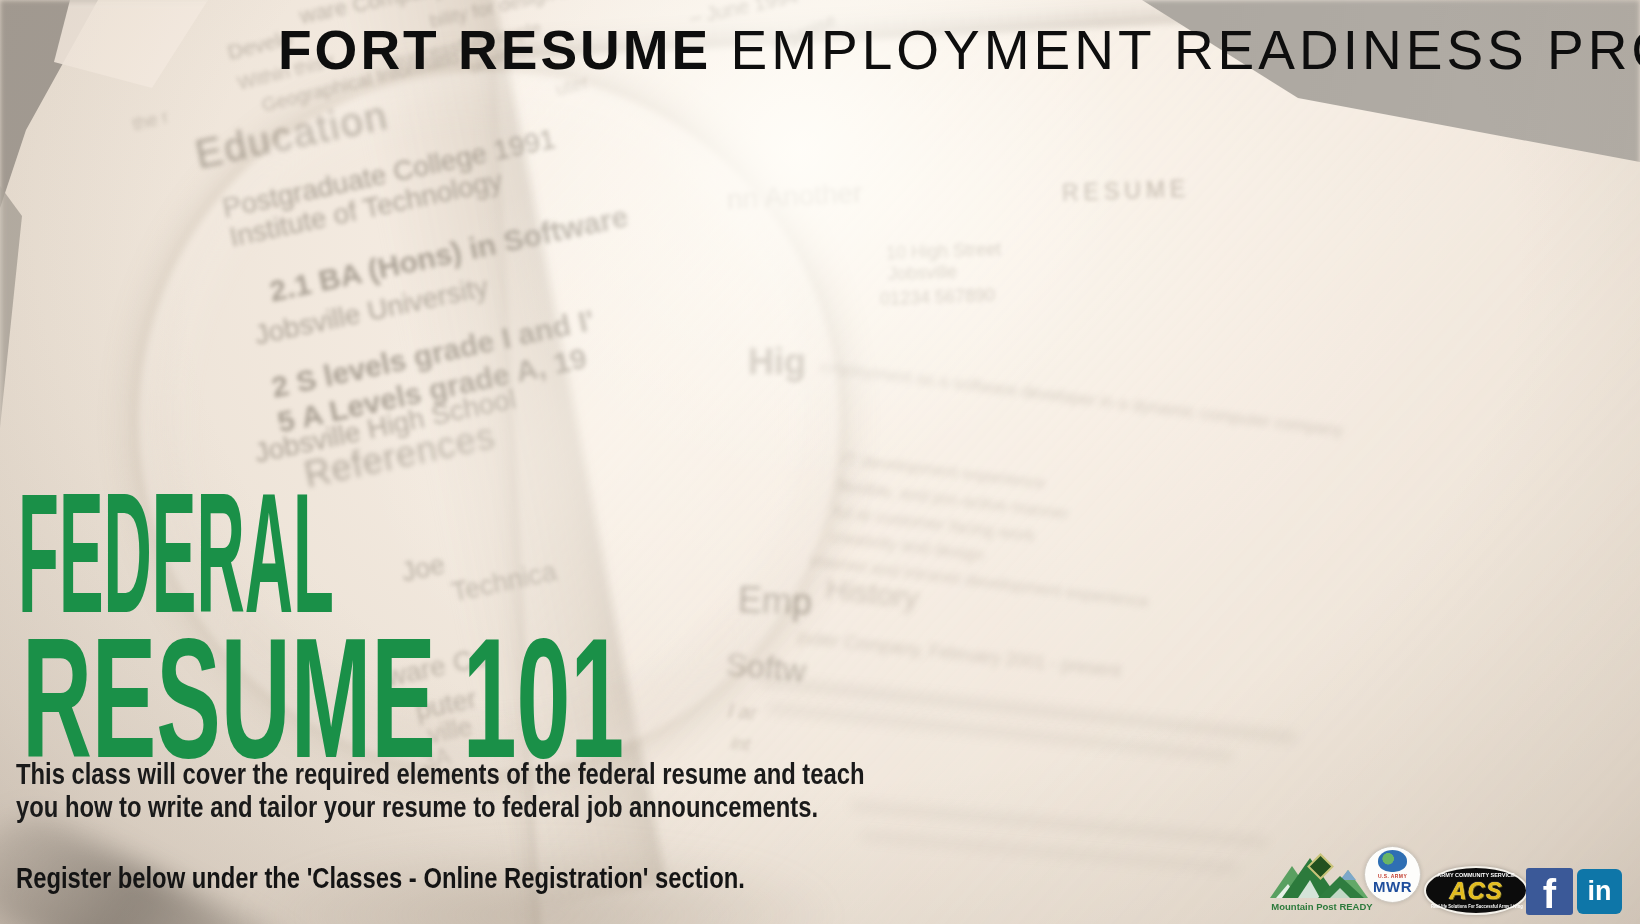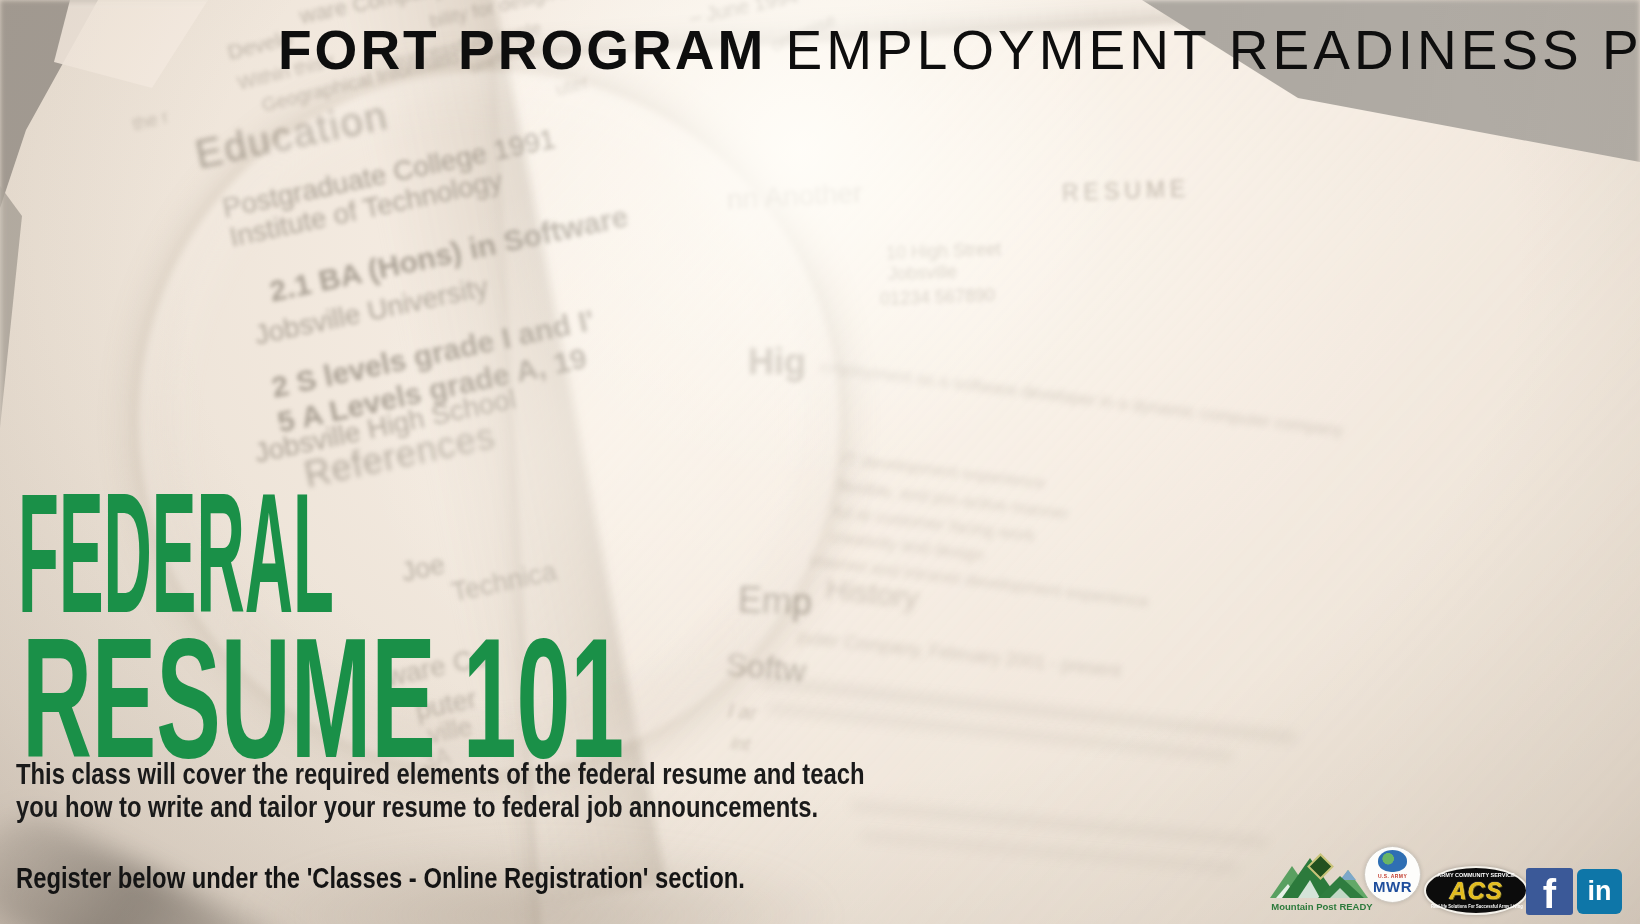--- a/index.html
+++ b/index.html
@@ -145,21 +145,21 @@
   <div class="bar" style="left:766px;top:702px;width:470px;height:11px;--r:6deg;opacity:.1"></div>
   <div class="bar" style="left:850px;top:800px;width:420px;height:11px;--r:5deg;opacity:.09"></div>
   <div class="bar" style="left:860px;top:830px;width:380px;height:11px;--r:5deg;opacity:.08"></div>
 
   <div class="mag-ring"></div>
   <div class="glow layer"></div>
   <div class="handle"></div>
   <div class="bottom-shadow"></div>
   <div class="vignette layer"></div>
 
-  <div class="header"><b>FORT PROGRAM</b><span> EMPLOYMENT READINESS PROGRAM</span></div>
+  <div class="header"><b>FORT RESUME</b><span> EMPLOYMENT READINESS PROGRAM</span></div>
 
   <svg class="title-svg" width="720" height="330">
     <text x="2" y="172" font-size="170" fill="#1a9048" textLength="316" lengthAdjust="spacingAndGlyphs">FEDERAL</text>
     <text x="6" y="317" font-size="170" fill="#1a9048" textLength="602" lengthAdjust="spacingAndGlyphs">RESUME 101</text>
   </svg>
 
   <div class="desc">
     <div>This class will cover the required elements of the federal resume and teach</div>
     <div>you how to write and tailor your resume to federal job announcements.</div>
   </div>

